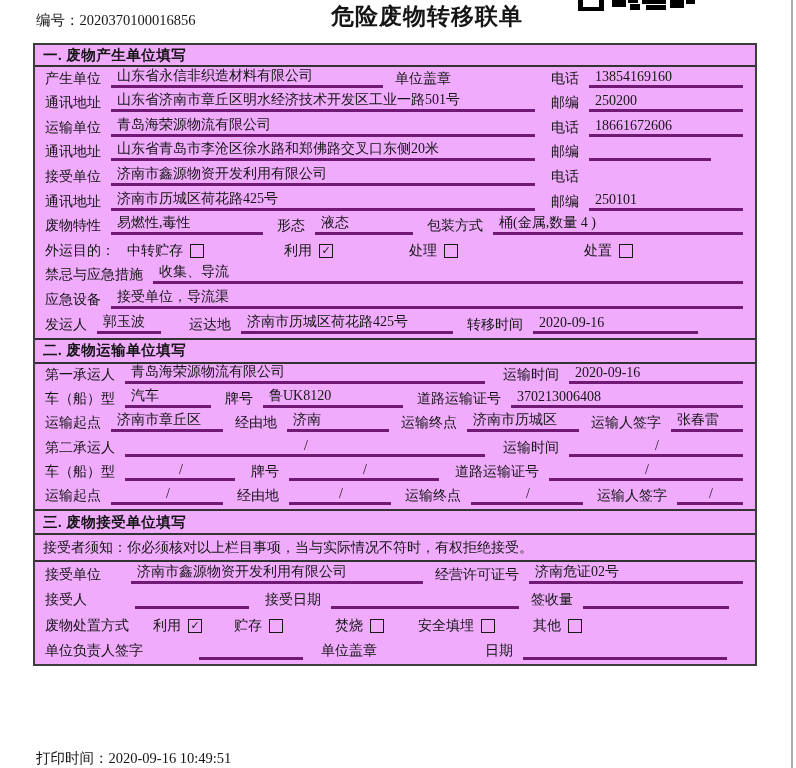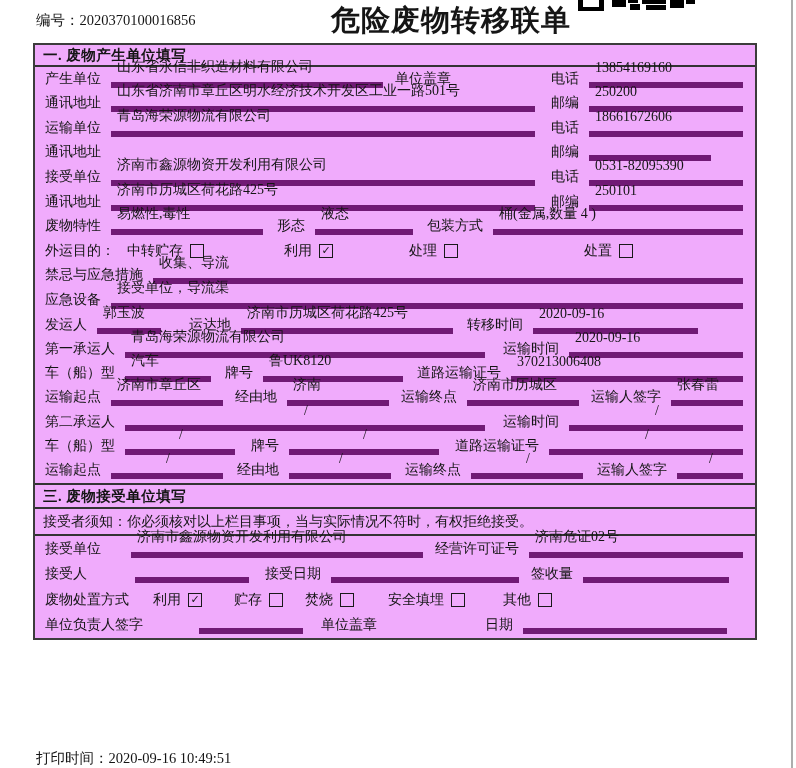--- a/index.html
+++ b/index.html
@@ -3,21 +3,21 @@
 <meta charset="utf-8">
 <style>
   html,body { margin:0; padding:0; }
   body {
     width:796px; height:768px; background:#ffffff; position:relative; overflow:hidden;
     font-family:"Liberation Serif","DejaVu Serif",serif;
     color:#151515; font-size:14px;
   }
   .doc-header { position:absolute; left:0; top:0; width:796px; height:43px; }
   .serial { position:absolute; left:36px; top:11px; font-size:14.5px; white-space:nowrap; }
-  .doc-title { position:absolute; left:331px; top:1px; margin:0; font-size:29px; font-weight:bold; letter-spacing:1px; white-space:nowrap; }
+  .doc-title { position:absolute; left:331px; top:1px; margin:0; font-size:23px; font-weight:bold; letter-spacing:1px; white-space:nowrap; }
   
   .qr { position:absolute; left:578px; top:0; width:125px; height:12px; }
   .qr i { position:absolute; background:#000; display:block; }
   .qr .u { background:transparent; left:0; top:0; width:26px; height:11px; box-sizing:border-box;
            border-left:5px solid #000; border-right:5px solid #000; border-bottom:4px solid #000; }
   .qr .b1 { left:34px; top:0; width:14px; height:7px; }
   .qr .b2 { left:50px; top:0; width:10px; height:3px; }
   .qr .b3 { left:52px; top:4px; width:10px; height:6px; }
   .qr .b4 { left:64px; top:0; width:24px; height:4px; }
   .qr .b5 { left:68px; top:5px; width:20px; height:5px; }
@@ -39,21 +39,21 @@
     border-bottom:2px solid #333; height:27px; white-space:nowrap;
   }
   .row {
     display:flex; align-items:flex-end; box-sizing:border-box;
     padding:0 12px 4px 10px; height:24.6px; white-space:nowrap;
   }
   .s2 .row { height:24.3px; }
   .s3 .row { height:25.5px; }
   .lbl { white-space:nowrap; margin-right:10px;margin-top:24px; }
   .val {
-    border-bottom:6px solid #701a75; padding:0 4px 6px 6px; box-sizing:border-box;
+    border-bottom:3px solid #701a75; padding:0 4px 0 6px; box-sizing:border-box;
     min-width:30px; overflow:hidden;
   }
   .grow { flex:1; }
   .main-part { display:flex; align-items:flex-end; width:500px; box-sizing:border-box; margin-right:6px; }
   .tail-part { display:flex; align-items:flex-end; flex:1; }
   .ctr { text-align:center; }
   .cb {
     display:inline-block; width:12px; height:12px; border:1.5px solid #191919;
     margin-left:7px; text-align:center; line-height:11px; font-size:11px; font-weight:bold;
     font-family:"DejaVu Sans","Liberation Sans",sans-serif; vertical-align:-1px;
@@ -117,35 +117,35 @@
       </div>
       <div class="tail-part">
         <span class="lbl">电话</span>
         <span class="val grow">18661672606</span>
       </div>
     </div>
 
     <div class="row">
       <div class="main-part">
         <span class="lbl">通讯地址</span>
+        <span class="val grow" style="margin-right:10px">山东省青岛市李沧区徐水路和郑佛路交叉口东侧20米</span>
       </div>
       <div class="tail-part">
         <span class="lbl">邮编</span>
         <span class="val" style="width:122px"></span>
       </div>
     </div>
 
     <div class="row">
       <div class="main-part">
         <span class="lbl">接受单位</span>
         <span class="val grow" style="margin-right:10px">济南市鑫源物资开发利用有限公司</span>
       </div>
       <div class="tail-part">
         <span class="lbl">电话</span>
-        <span class="val grow">0531-82095390</span>
       </div>
     </div>
 
     <div class="row">
       <div class="main-part">
         <span class="lbl">通讯地址</span>
         <span class="val grow" style="margin-right:10px">济南市历城区荷花路425号</span>
       </div>
       <div class="tail-part">
         <span class="lbl">邮编</span>
@@ -197,20 +197,21 @@
     <div class="row">
       <span class="lbl">发运人</span>
       <span class="val" style="width:64px">郭玉波</span>
       <span class="lbl" style="margin-left:28px">运达地</span>
       <span class="val" style="width:212px">济南市历城区荷花路425号</span>
       <span class="lbl" style="margin-left:14px">转移时间</span>
       <span class="val" style="width:165px">2020-09-16</span>
     </div>
   </div>
 
+  <div class="sec-header mid">二. 废物运输单位填写</div>
   <div class="s2">
 
     <div class="row">
       <div class="main-part" style="width:440px">
         <span class="lbl">第一承运人</span>
         <span class="val grow">青岛海荣源物流有限公司</span>
       </div>
       <div class="tail-part" style="margin-left:12px">
         <span class="lbl">运输时间</span>
         <span class="val grow">2020-09-16</span>
@@ -292,21 +293,21 @@
     <div class="row">
       <span class="lbl">废物处置方式</span>
       <span class="opt" style="margin-left:14px">
         <span>利用</span>
         <span class="cb"><span>✓</span></span>
       </span>
       <span class="opt" style="margin-left:32px">
         <span>贮存</span>
         <span class="cb"><span></span></span>
       </span>
-      <span class="opt" style="margin-left:22px">
+      <span class="opt" style="margin-left:52px">
         <span>焚烧</span>
         <span class="cb"><span></span></span>
       </span>
       <span class="opt" style="margin-left:34px">
         <span>安全填埋</span>
         <span class="cb"><span></span></span>
       </span>
       <span class="opt" style="margin-left:38px">
         <span>其他</span>
         <span class="cb"><span></span></span>

